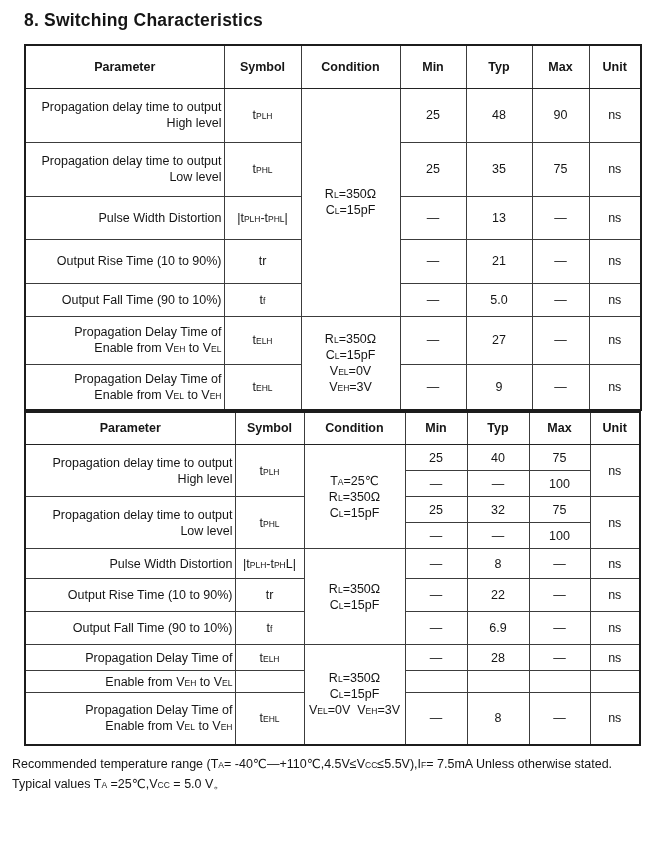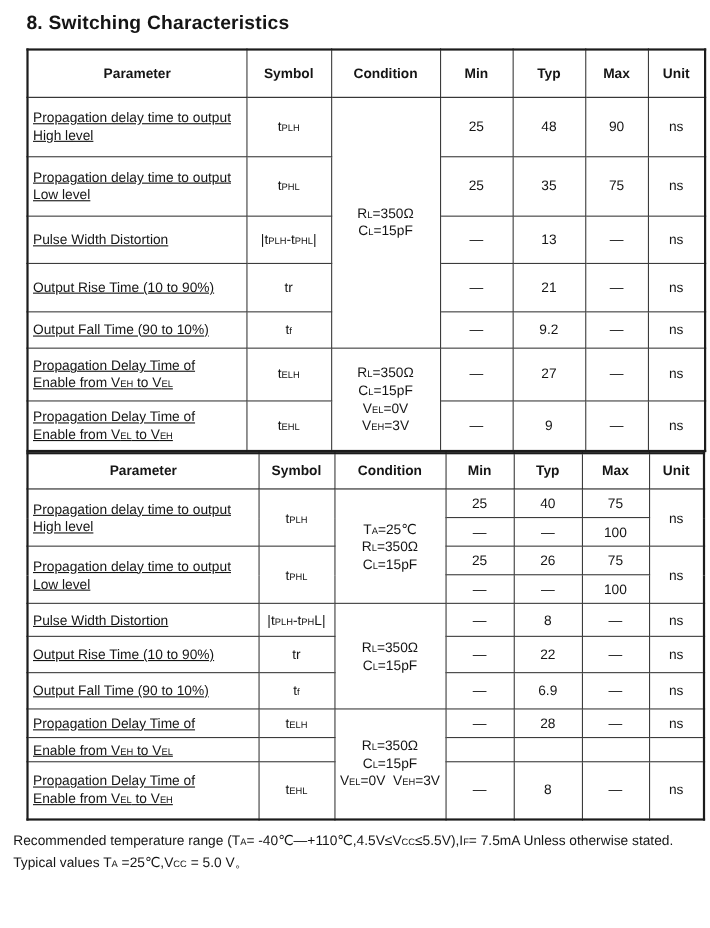--- a/index.html
+++ b/index.html
@@ -38,25 +38,24 @@
     padding: 1px 4px;
     vertical-align: middle;
     text-align: center;
     overflow: visible;
   }
   .spec-table th {
     font-weight: 700;
     border-bottom: 1.5px solid #222;
   }
   .spec-table td.param {
-    text-align: left;
+    text-align: right;
     white-space: pre-line;
     padding-left: 4px;
     padding-right: 2px;
-    text-decoration: underline;
   }
   .spec-table td.cond {
     white-space: pre-line;
     padding: 14px 2px;
   }
   .spec-table td.sym { white-space: nowrap; }
   sub {
     font-size: 68%;
     vertical-align: -18%;
     line-height: 0;
@@ -129,21 +128,21 @@
         <td class="sym">tr</td>
         <td>—</td>
         <td>21</td>
         <td>—</td>
         <td>ns</td>
       </tr>
       <tr style="height:33px">
         <td class="param">Output Fall Time (90 to 10%)</td>
         <td class="sym">t<sub>f</sub></td>
         <td>—</td>
-        <td>9.2</td>
+        <td>5.0</td>
         <td>—</td>
         <td>ns</td>
       </tr>
       <tr style="height:47px">
         <td class="param">Propagation Delay Time of
 Enable from V<sub>EH</sub> to V<sub>EL</sub></td>
         <td class="sym">t<sub>ELH</sub></td>
         <td class="cond" rowspan="2">R<sub>L</sub>=350Ω
 C<sub>L</sub>=15pF
 V<sub>EL</sub>=0V
@@ -201,21 +200,21 @@
       </tr>
       <tr style="height:26px">
         <td>—</td>
         <td>—</td>
         <td>100</td>
       </tr>
       <tr style="height:26px">
         <td class="param" rowspan="2">Propagation delay time to output Low level</td>
         <td class="sym" rowspan="2">t<sub>PHL</sub></td>
         <td>25</td>
-        <td>26</td>
+        <td>32</td>
         <td>75</td>
         <td rowspan="2">ns</td>
       </tr>
       <tr style="height:26px">
         <td>—</td>
         <td>—</td>
         <td>100</td>
       </tr>
       <tr style="height:30px">
         <td class="param">Pulse Width Distortion</td>

